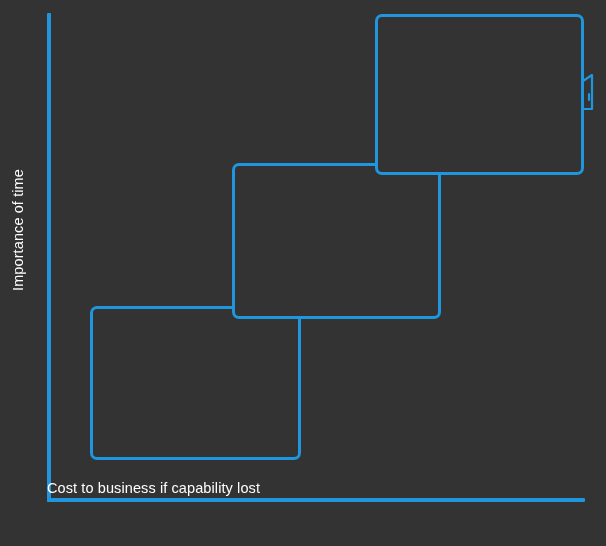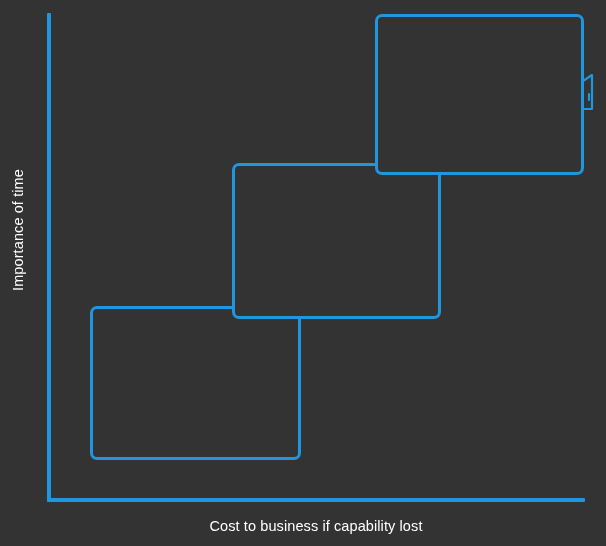--- a/index.html
+++ b/index.html
@@ -43,23 +43,22 @@
     text-align: center;
     transform: rotate(-90deg);
     color: #ffffff;
     font-size: 14.5px;
     letter-spacing: 0.1px;
     white-space: nowrap;
   }
   #x-axis-label {
     position: absolute;
     left: 47px;
-    top: 518px;
+    top: 480px;
     width: 538px;
-    text-align: center;
     color: #ffffff;
     font-size: 14.5px;
     letter-spacing: 0.1px;
   }
 
   
   .tier-box {
     position: absolute;
     border: 3px solid #1f96dd;
     border-radius: 7px;

